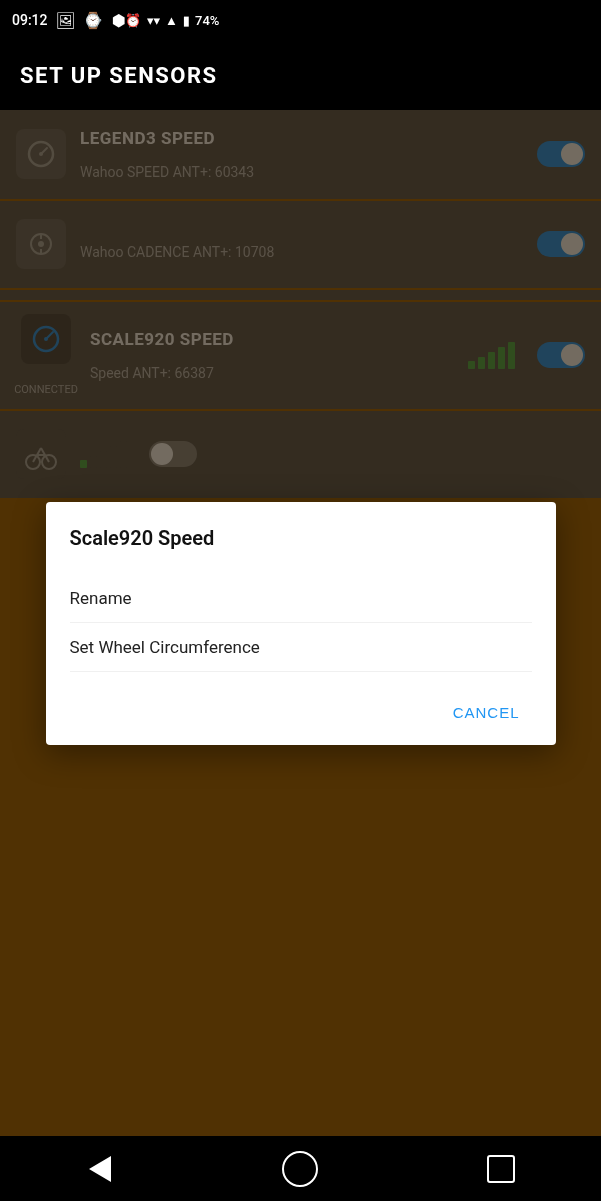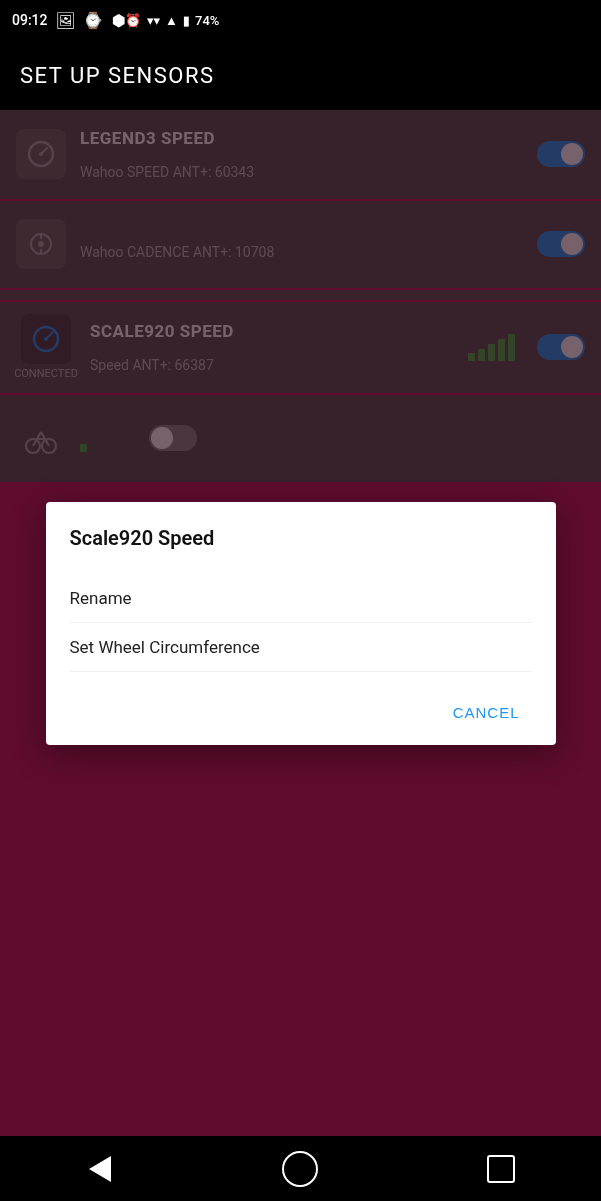--- a/index.html
+++ b/index.html
@@ -33,28 +33,28 @@
       width: 100%;
       height: 70px;
       background: #000;
       display: flex;
       align-items: center;
       padding: 0 20px;
     }
     .app-bar-title {
       color: #fff;
       font-size: 22px;
-      font-weight: 400;
+      font-weight: 700;
       letter-spacing: 1.5px;
     }
 
     
     .content-area {
       width: 100%;
-      background: #be185d;
+      background: #a16207;
       position: relative;
     }
 
     
     .sensor-item {
       width: 100%;
       background: #4a4a4a;
       border-bottom: 1px solid #555;
       padding: 18px 16px;
       display: flex;
@@ -121,21 +121,21 @@
     }
 
     
     .sensor-item.connected {
       background: #4a4a4a;
     }
     .connected-label {
       color: #bbb;
       font-size: 11px;
       text-align: center;
-      margin-top: 3px;
+      margin-top: 19px;
     }
     .signal-bars {
       display: flex;
       align-items: flex-end;
       gap: 3px;
       margin-right: 8px;
     }
     .bar {
       width: 7px;
       background: #4CAF50;

